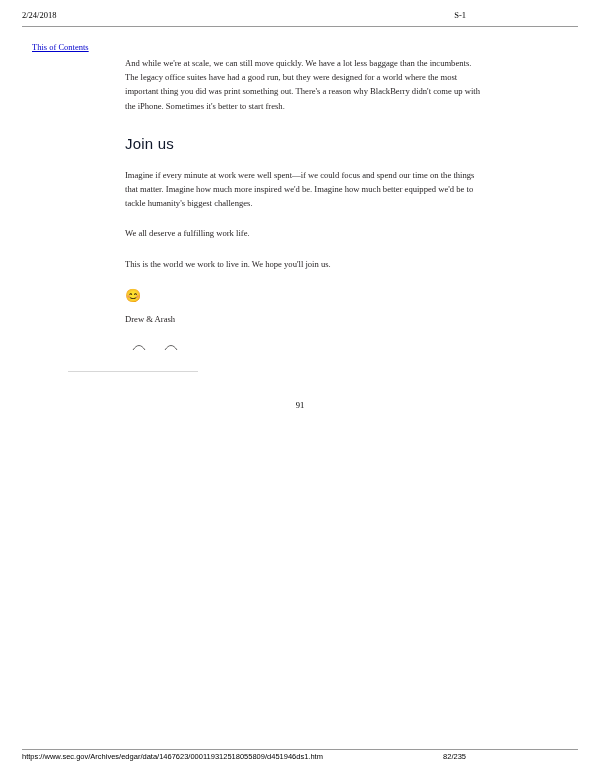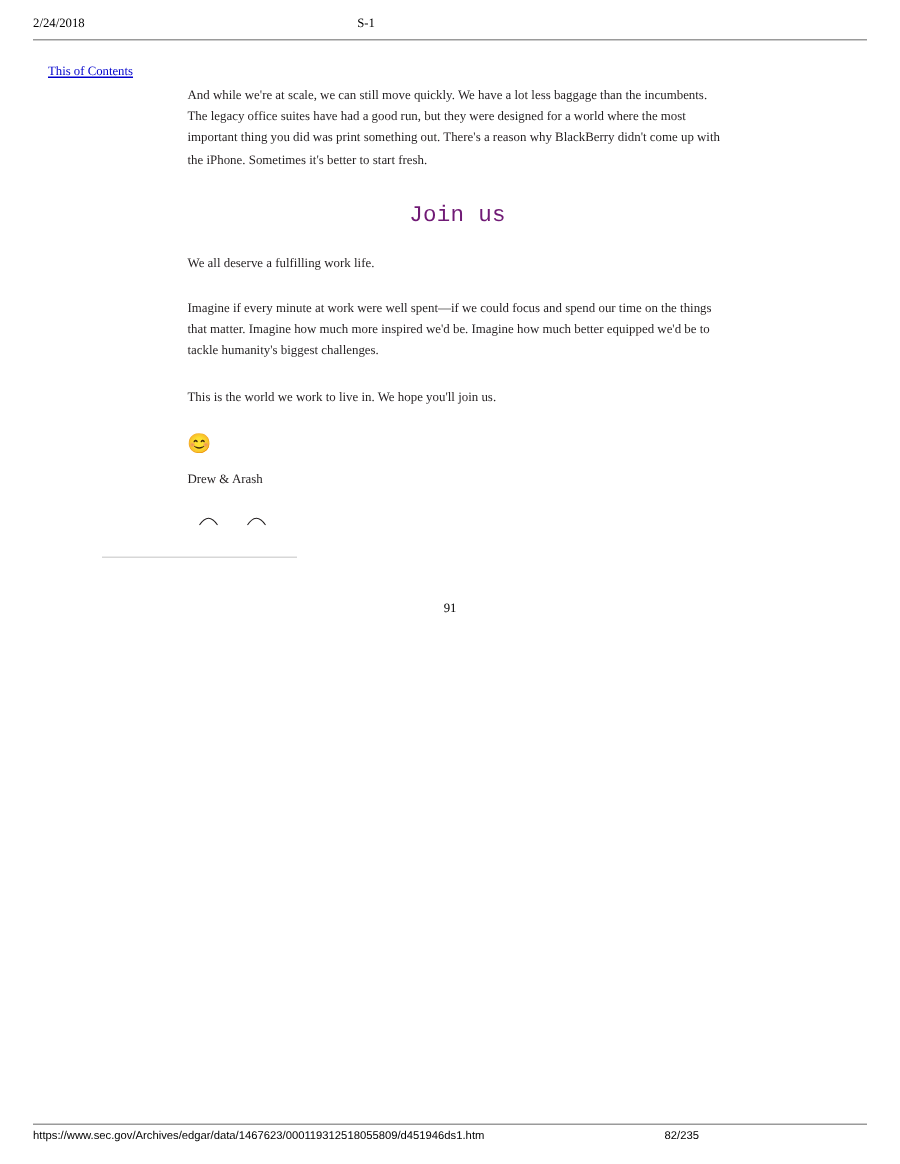--- a/index.html
+++ b/index.html
@@ -36,21 +36,21 @@
   .doc-header .hdr-date {
     position: absolute;
     left: 0;
     top: 0;
   }
   .doc-header .hdr-center {
     position: absolute;
     left: 0;
     right: 0;
     top: 0;
-    text-align: center;
+    text-align: right;
   }
   .hdr-rule {
     position: absolute;
     top: 26px;
     left: 22px;
     width: 556px;
     border-top: 1px solid #9a9a9a;
     height: 0;
   }
 
@@ -76,26 +76,25 @@
   .content p {
     margin: 0 0 16px 0;
     font-family: Liberation Serif, serif;
     font-size: 8.6px;
     line-height: 14.2px;
     color: #231f20;
     text-align: left;
   }
   h2.join-heading {
     margin: 22px 0 16px 0;
-    font-family: Liberation Mono, monospace;
+    font-family: Liberation Sans, sans-serif;
     font-size: 15px;
     font-weight: 400;
-    color: #701a75;
+    color: #0f172a;
     letter-spacing: 0.2px;
-    text-align: center;
   }
 
   
   .sign-mark {
     margin: 18px 0 10px 0;
     font-size: 13px;
     line-height: 13px;
     color: #c0392b;
   }
   .signature {
@@ -176,22 +175,22 @@
   </div>
   <div class="hdr-rule"></div>
 
   <a class="toc-link">This of Contents</a>
 
   <div class="content">
     <p>And while we're at scale, we can still move quickly. We have a lot less baggage than the incumbents. The legacy office suites have had a good run, but they were designed for a world where the most important thing you did was print something out. There's a reason why BlackBerry didn't come up with the iPhone. Sometimes it's better to start fresh.</p>
 
     <h2 class="join-heading">Join us</h2>
 
+    <p>Imagine if every minute at work were well spent—if we could focus and spend our time on the things that matter. Imagine how much more inspired we'd be. Imagine how much better equipped we'd be to tackle humanity's biggest challenges.</p>
     <p>We all deserve a fulfilling work life.</p>
-    <p>Imagine if every minute at work were well spent—if we could focus and spend our time on the things that matter. Imagine how much more inspired we'd be. Imagine how much better equipped we'd be to tackle humanity's biggest challenges.</p>
     <p>This is the world we work to live in. We hope you'll join us.</p>
 
     <div class="sign-mark">😊</div>
     <p class="signature">Drew &amp; Arash</p>
     <div class="sig-squiggle">
       <svg width="70" height="10" viewBox="0 0 70 10">
         <path d="M8 8 C12 2, 16 2, 20 8" stroke="#231f20" stroke-width="0.7" fill="none"></path>
         <path d="M40 8 C44 2, 48 2, 52 8" stroke="#231f20" stroke-width="0.7" fill="none"></path>
       </svg>
     </div>

